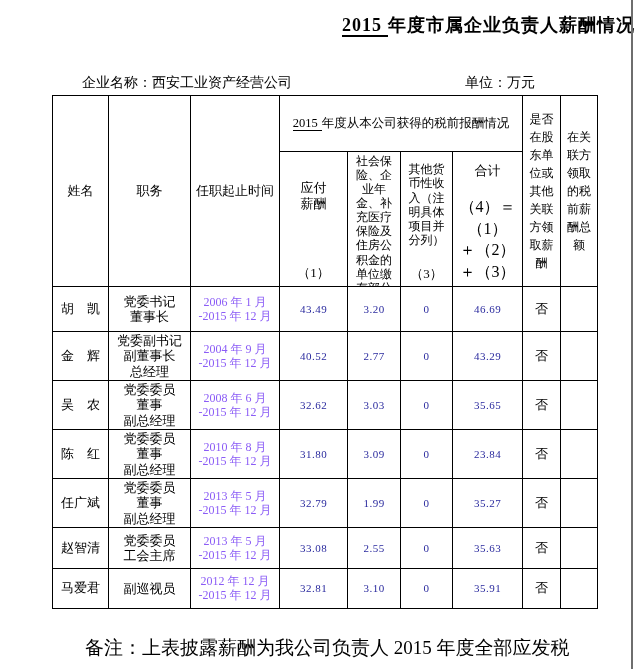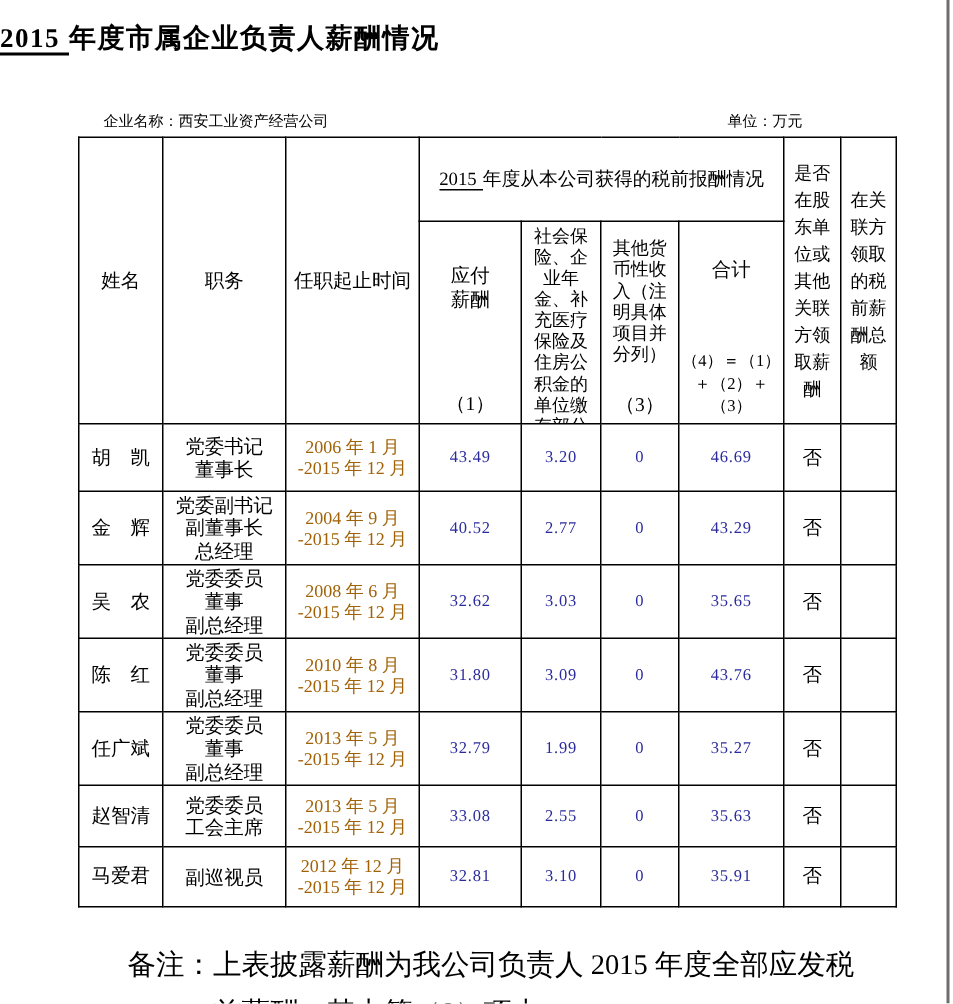--- a/index.html
+++ b/index.html
@@ -10,36 +10,35 @@
     font-family: "Liberation Serif", "DejaVu Serif", serif;
     color: #000;
     overflow: hidden;
   }
   .window-edge {
     position: absolute; top: 0; right: 2px; width: 2px; height: 669px;
     background: #6e6e6e;
   }
   .doc-title {
     margin-top: 13px;
-    text-align: left;
+    text-align: right;
     font-size: 18px;
     font-weight: bold;
     letter-spacing: 1px;
   }
   .doc-title .year-underline {
     border-bottom: 2px solid #000;
     padding-right: 6px;
   }
   .meta-line {
     margin-top: 37px;
-    padding: 0 100px 0 50px;
+    padding: 0 100px 0 82px;
     display: flex;
     justify-content: space-between;
-    font-size: 10px;
-    margin-left: 19px;
+    font-size: 14px;
   }
   .salary-table {
     margin: 3px 0 0 52px;
     width: 545px;
     border-collapse: collapse;
     table-layout: fixed;
     font-size: 13px;
   }
   .salary-table th, .salary-table td {
     border: 1px solid #000;
@@ -62,24 +61,24 @@
   .group-title .year-underline { border-bottom: 1px solid #000; padding-right: 4px; }
   .subhead {
     vertical-align: middle;
   }
   .subhead-inner {
     display: flex; flex-direction: column; height: 131px;
   }
   .subhead-label { margin: auto 2px; white-space: pre-line; line-height: 1.2; }
   .subhead-label.small { font-size: 12px; line-height: 1.18; }
   .subhead-code { margin-top: auto; padding-bottom: 2px; white-space: pre-line; }
-  .subhead-code.code-total { font-size: 11px; line-height: 1.35; }
+  .subhead-code.code-total { font-size: 16px; line-height: 1.35; }
   .vertical-head { font-size: 12px; line-height: 1.5; padding: 2px 4px; margin-left: 23px; }
   .pos-cell, .term-cell { white-space: pre-line; line-height: 1.18; }
-  .term-cell { font-size: 12px; color: #a16207; }
+  .term-cell { font-size: 12px; color: #8b5cf6; }
   .num-cell { color: var(--value-color, #2a2a9e); font-size: 11px; letter-spacing: 0.5px; }
   .note {
     margin: 23px 0 0 85px;
     display: flex;
     font-size: 19px;
     line-height: 1.7;
     width: 500px;
   }
   .note-label { flex: 0 0 auto; }
   .note-text { white-space: pre-line; }
@@ -197,21 +196,21 @@
     <tr>
       <td>陈　红</td>
       <td class="pos-cell">党委委员
 董事
 副总经理</td>
       <td class="term-cell">2010 年 8 月
 -2015 年 12 月</td>
       <td class="num-cell">31.80</td>
       <td class="num-cell">3.09</td>
       <td class="num-cell">0</td>
-      <td class="num-cell">43.76</td>
+      <td class="num-cell">23.84</td>
       <td>否</td>
       <td></td>
     </tr>
     <tr>
       <td>任广斌</td>
       <td class="pos-cell">党委委员
 董事
 副总经理</td>
       <td class="term-cell">2013 年 5 月
 -2015 年 12 月</td>

